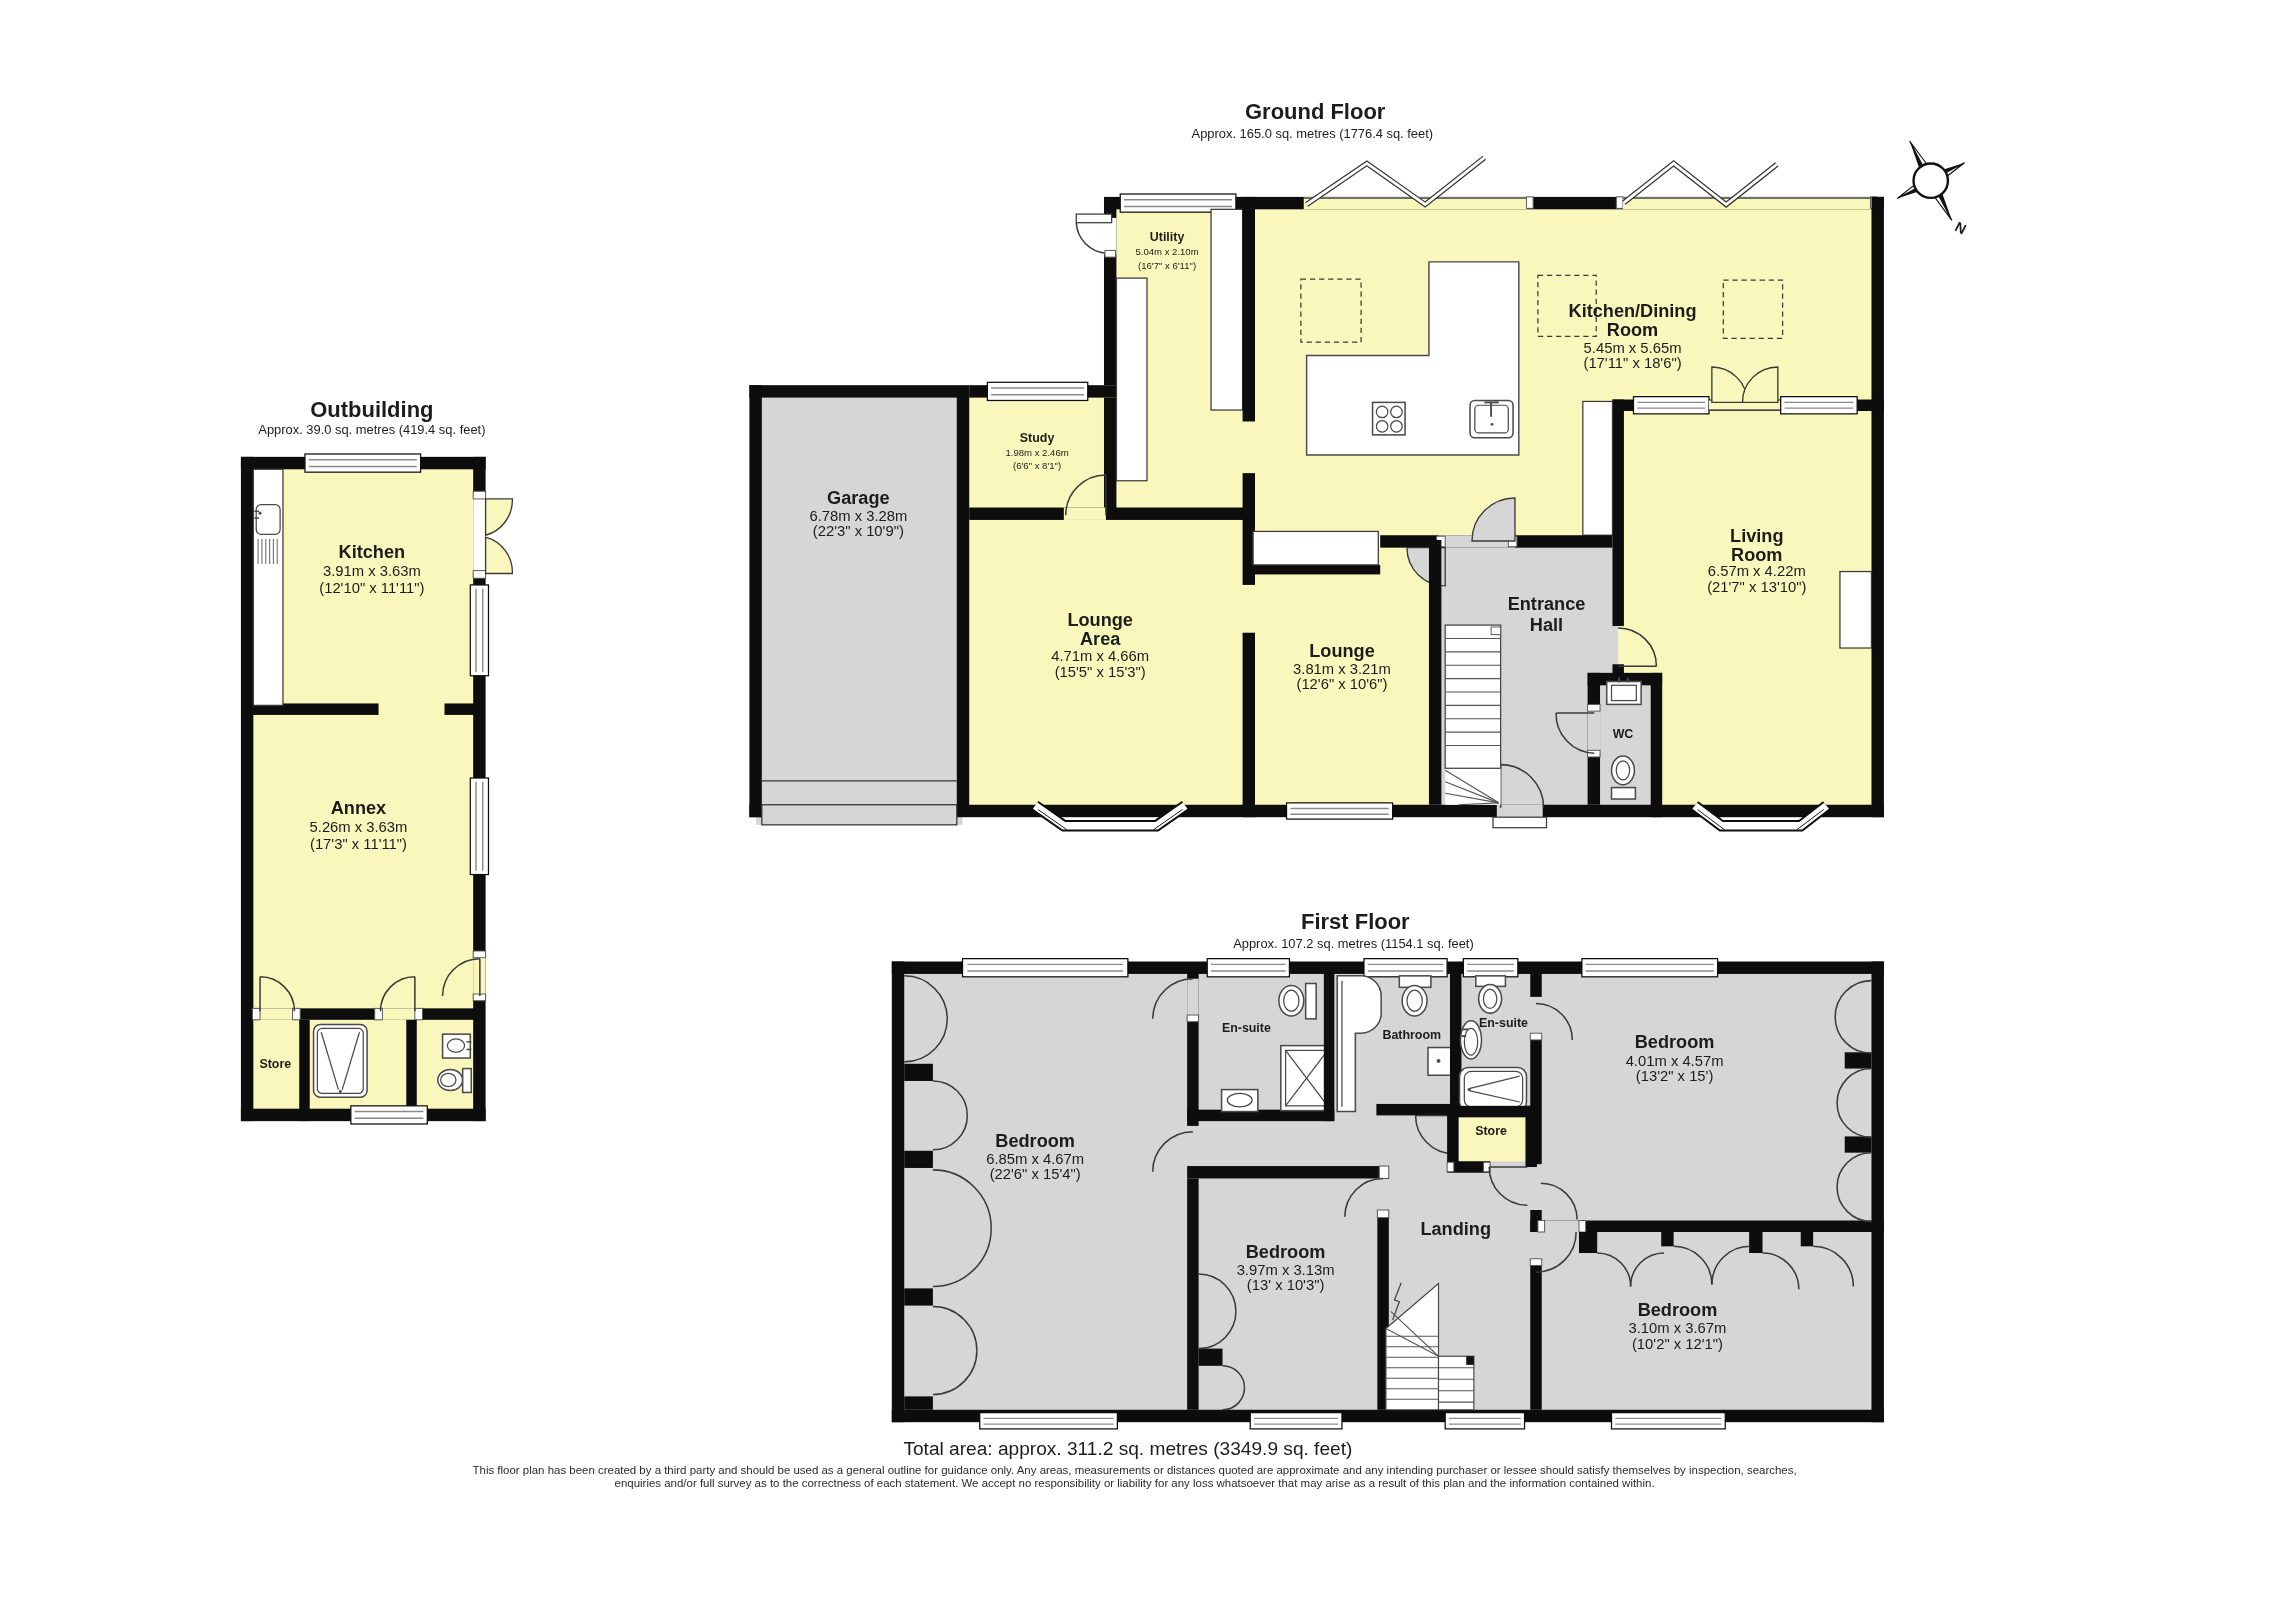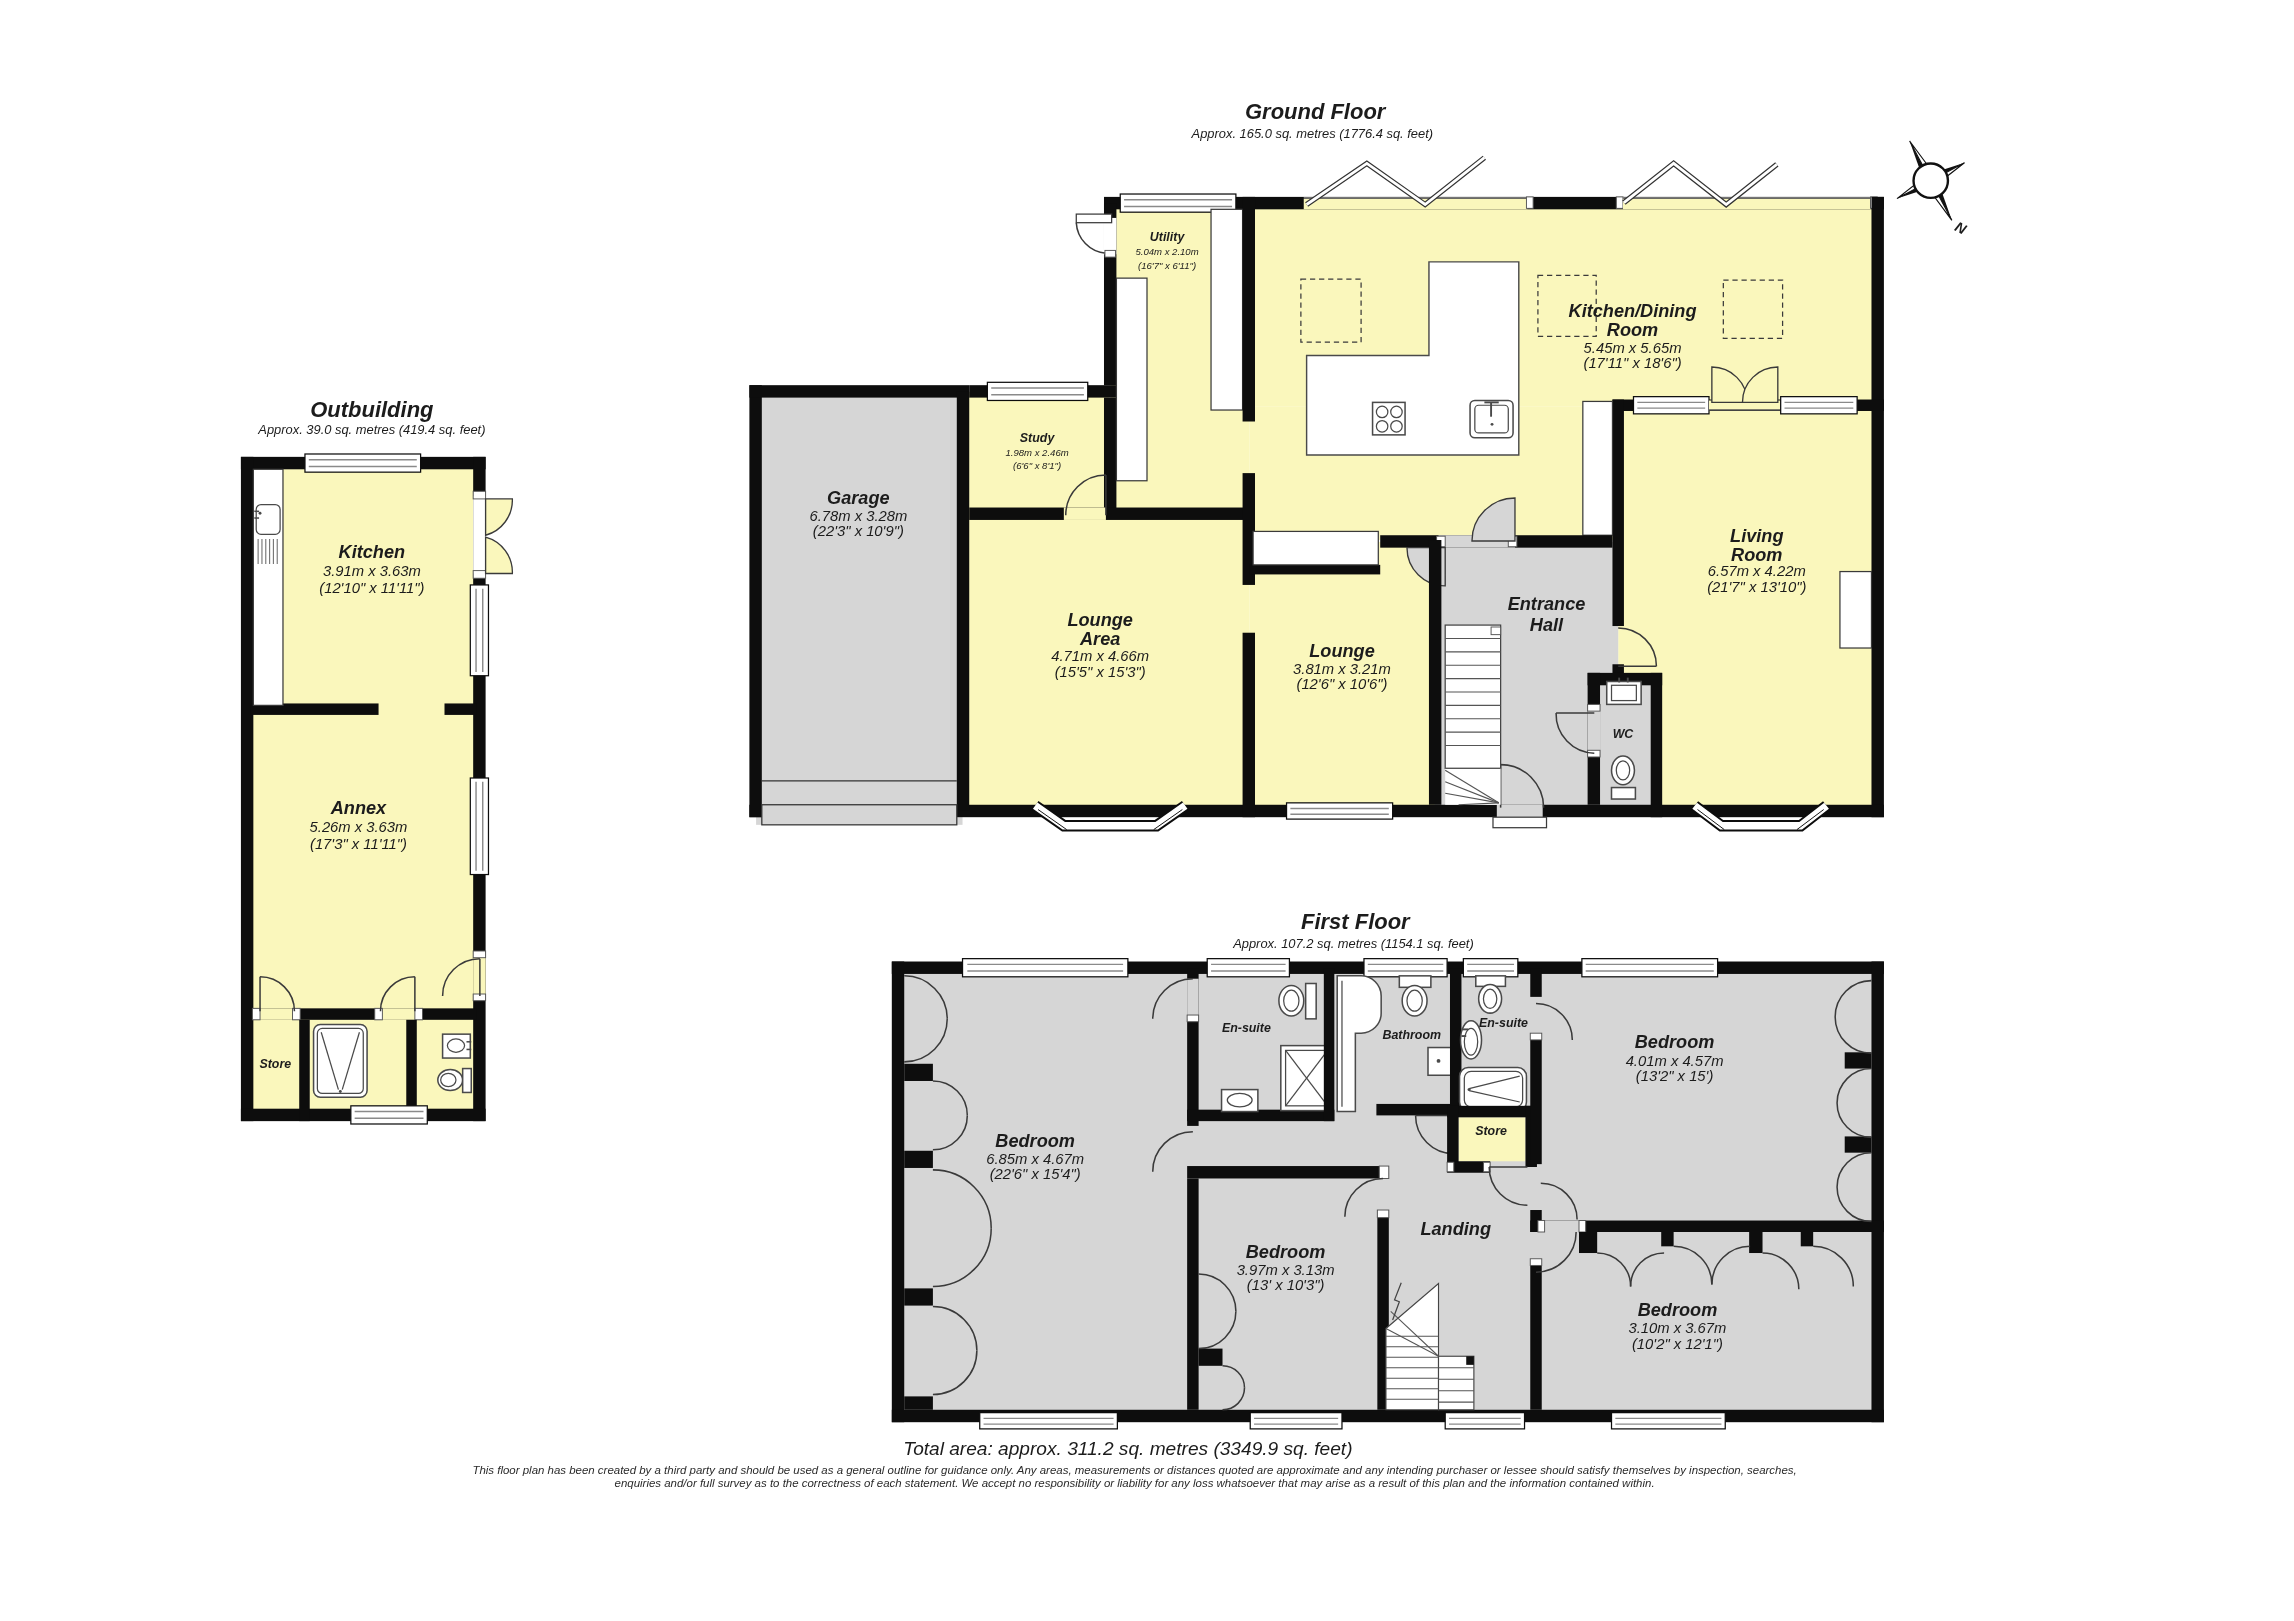--- a/index.html
+++ b/index.html
@@ -1,16 +1,16 @@
 <!DOCTYPE html>
 <html><head>
 <meta charset="utf-8">
 <style>
 html,body{margin:0;padding:0;background:#fff;}
-#page{width:2294px;height:1621px;position:relative;background:#fff;font-style:italic;}
+#page{width:2294px;height:1621px;position:relative;background:#fff;}
 text{font-family:"Liberation Sans",sans-serif;fill:#1c1c1c;}
 .t1{font-size:23px;font-weight:bold;}
 .t2{font-size:13.5px;}
 .rl{font-size:19px;font-weight:bold;}
 .rs{font-size:15.5px;}
 .rm{font-size:13px;font-weight:bold;}
 .rx{font-size:10px;}
 .rt{font-size:13px;font-weight:bold;}
 .ta{font-size:20px;}
 .dc{font-size:12px;fill:#2a2a2a;}

